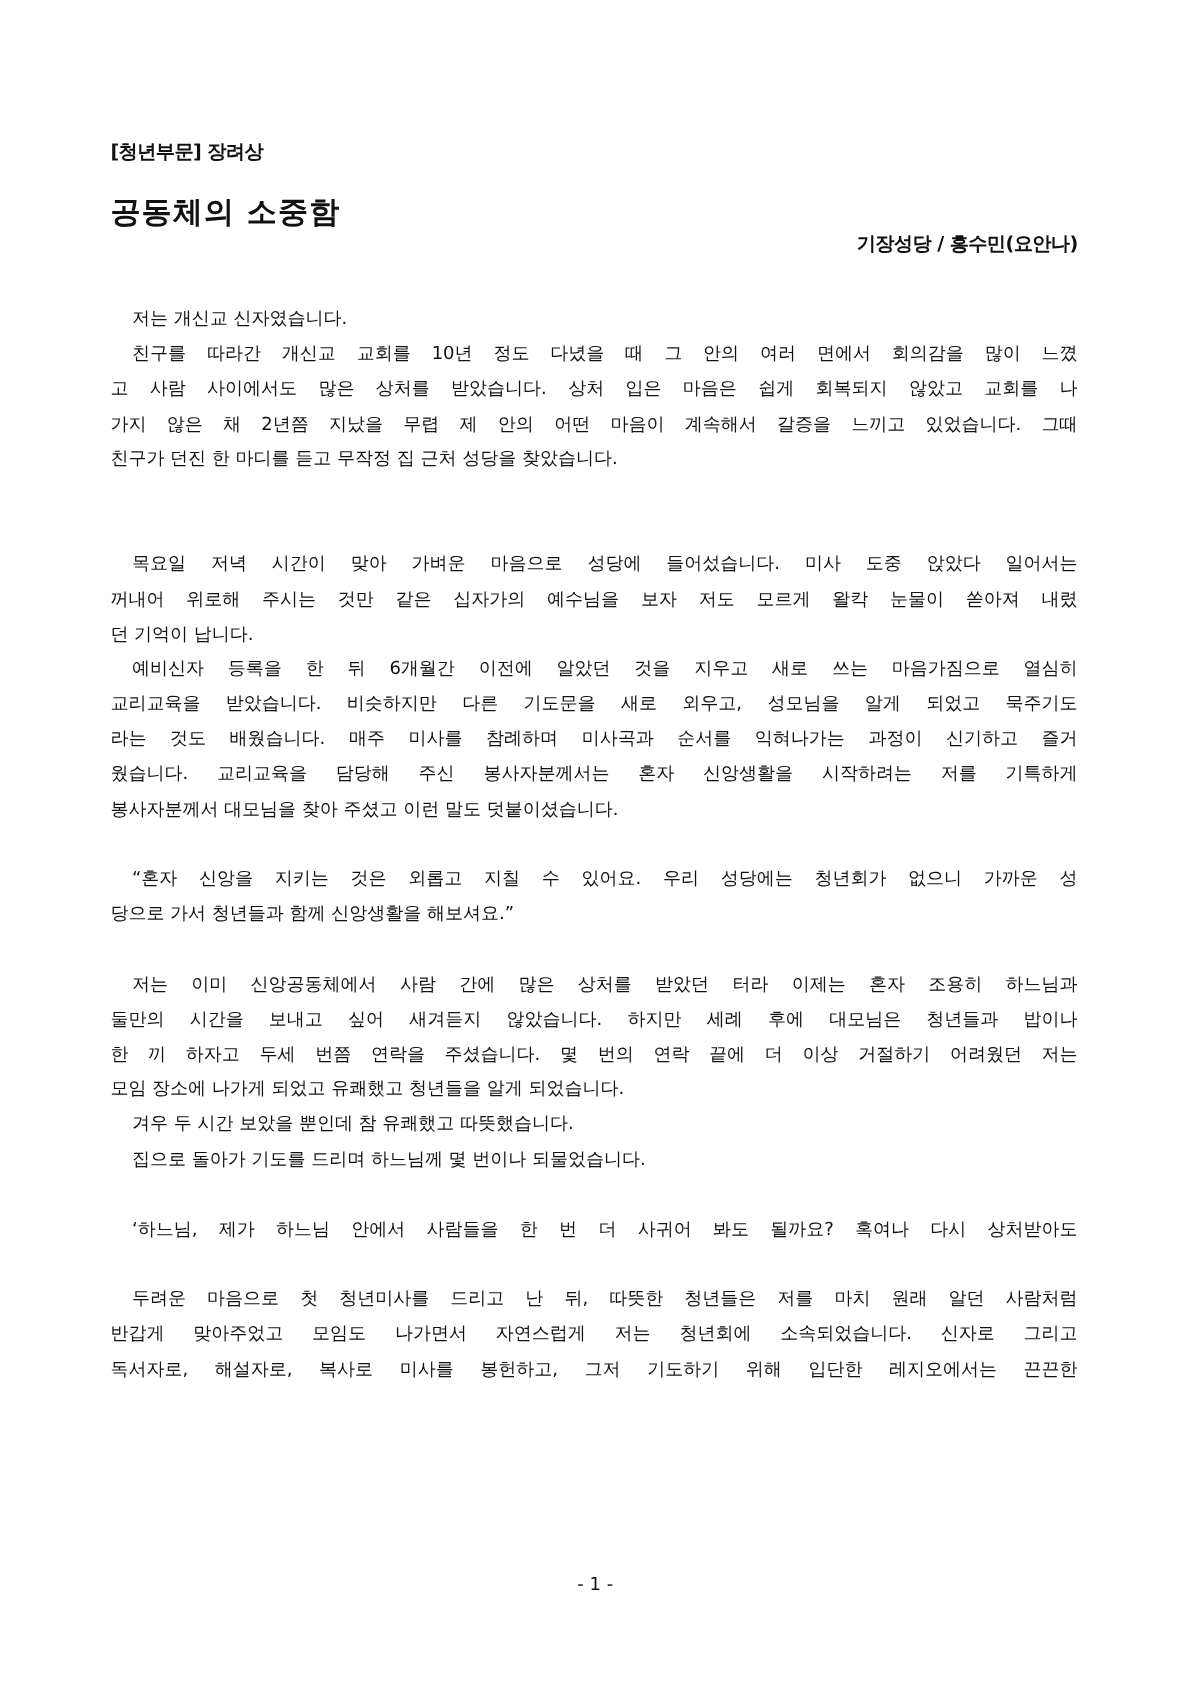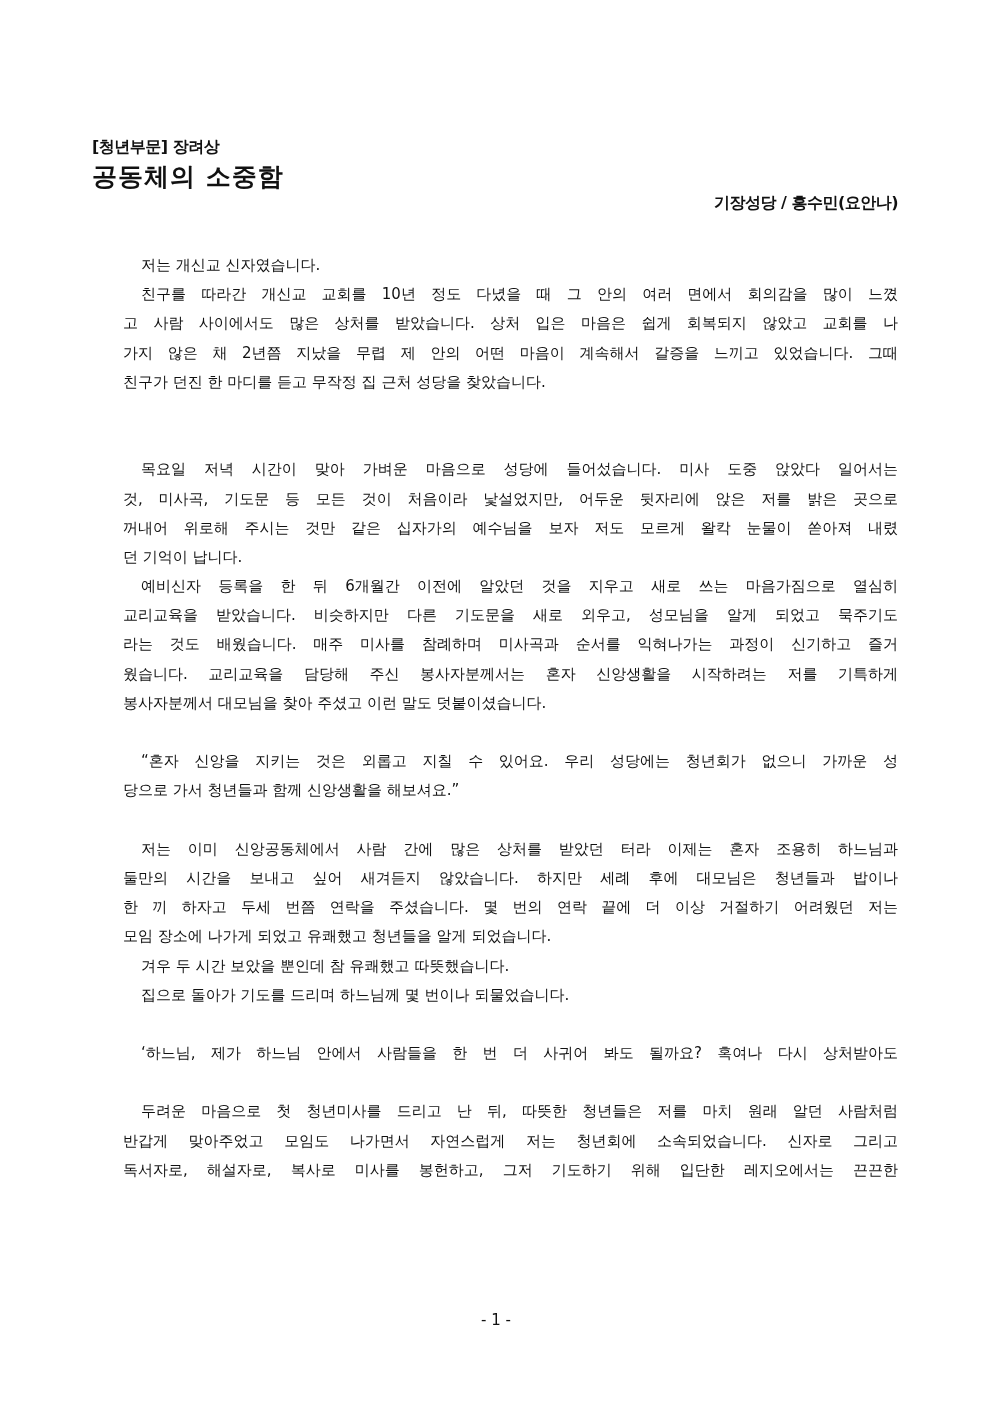--- a/index.html
+++ b/index.html
@@ -1,23 +1,23 @@
 <!DOCTYPE html>
 <html><head>
   <meta charset="utf-8">
   <style>
     html, body { margin: 0; padding: 0; background: #ffffff; }
     body { width: 992px; height: 1403px; position: relative; overflow: hidden;
            font-family: "DejaVu Sans", "Liberation Sans", sans-serif; color: #111; }
     .page { position: absolute; left: 92px; top: 0; width: 806px; }
-    .category { position: absolute; top: 117px; left: 0; font-weight: bold; font-size: 16px; letter-spacing: -0.5px; margin-top: 20px; }
+    .category { position: absolute; top: 117px; left: 0; font-weight: bold; font-size: 16px; letter-spacing: -0.5px; }
     .title { position: absolute; top: 160px; left: 0; width: 806px; font-weight: bold; font-size: 25px; letter-spacing: 1px; }
     .author { position: absolute; top: 193px; right: 0; font-weight: bold; font-size: 16px; letter-spacing: -0.5px; }
     .body { position: absolute; top: 251px; left: 0; width: 806px; font-size: 15px; line-height: 29.2px; }
-    .line { height: 29.2px; white-space: nowrap; text-align: justify; text-align-last: justify; overflow: hidden; margin-left: 31px; }
+    .line { height: 29.2px; white-space: nowrap; text-align: justify; text-align-last: justify; overflow: hidden; }
     .line.last { text-align-last: left; }
     .line.indent { padding-left: 18px; }
     .blank { height: 29.2px; }
     .page-number { position: absolute; top: 1311px; left: 0; width: 992px; text-align: center; font-size: 15px; }
   </style>
 </head>
 <body>
 
 <div class="page">
   <div class="category">[청년부문] 장려상</div>
@@ -25,21 +25,20 @@
   <div class="author">기장성당 / 홍수민(요안나)</div>
   <div class="body" id="body">
       <div class="line indent last">저는 개신교 신자였습니다.</div>
       <div class="line indent">친구를 따라간 개신교 교회를 10년 정도 다녔을 때 그 안의 여러 면에서 회의감을 많이 느꼈</div>
       <div class="line">고 사람 사이에서도 많은 상처를 받았습니다. 상처 입은 마음은 쉽게 회복되지 않았고 교회를 나</div>
       <div class="line">가지 않은 채 2년쯤 지났을 무렵 제 안의 어떤 마음이 계속해서 갈증을 느끼고 있었습니다. 그때</div>
       <div class="line last">친구가 던진 한 마디를 듣고 무작정 집 근처 성당을 찾았습니다.</div>
       <div class="blank"></div>
       <div class="blank"></div>
       <div class="line indent">목요일 저녁 시간이 맞아 가벼운 마음으로 성당에 들어섰습니다. 미사 도중 앉았다 일어서는</div>
-      <div class="line">것, 미사곡, 기도문 등 모든 것이 처음이라 낯설었지만, 어두운 뒷자리에 앉은 저를 밝은 곳으로</div>
       <div class="line">꺼내어 위로해 주시는 것만 같은 십자가의 예수님을 보자 저도 모르게 왈칵 눈물이 쏟아져 내렸</div>
       <div class="line last">던 기억이 납니다.</div>
       <div class="line indent">예비신자 등록을 한 뒤 6개월간 이전에 알았던 것을 지우고 새로 쓰는 마음가짐으로 열심히</div>
       <div class="line">교리교육을 받았습니다. 비슷하지만 다른 기도문을 새로 외우고, 성모님을 알게 되었고 묵주기도</div>
       <div class="line">라는 것도 배웠습니다. 매주 미사를 참례하며 미사곡과 순서를 익혀나가는 과정이 신기하고 즐거</div>
       <div class="line">웠습니다. 교리교육을 담당해 주신 봉사자분께서는 혼자 신앙생활을 시작하려는 저를 기특하게</div>
       <div class="line last">봉사자분께서 대모님을 찾아 주셨고 이런 말도 덧붙이셨습니다.</div>
       <div class="blank"></div>
       <div class="line indent">“혼자 신앙을 지키는 것은 외롭고 지칠 수 있어요. 우리 성당에는 청년회가 없으니 가까운 성</div>
       <div class="line last">당으로 가서 청년들과 함께 신앙생활을 해보셔요.”</div>

